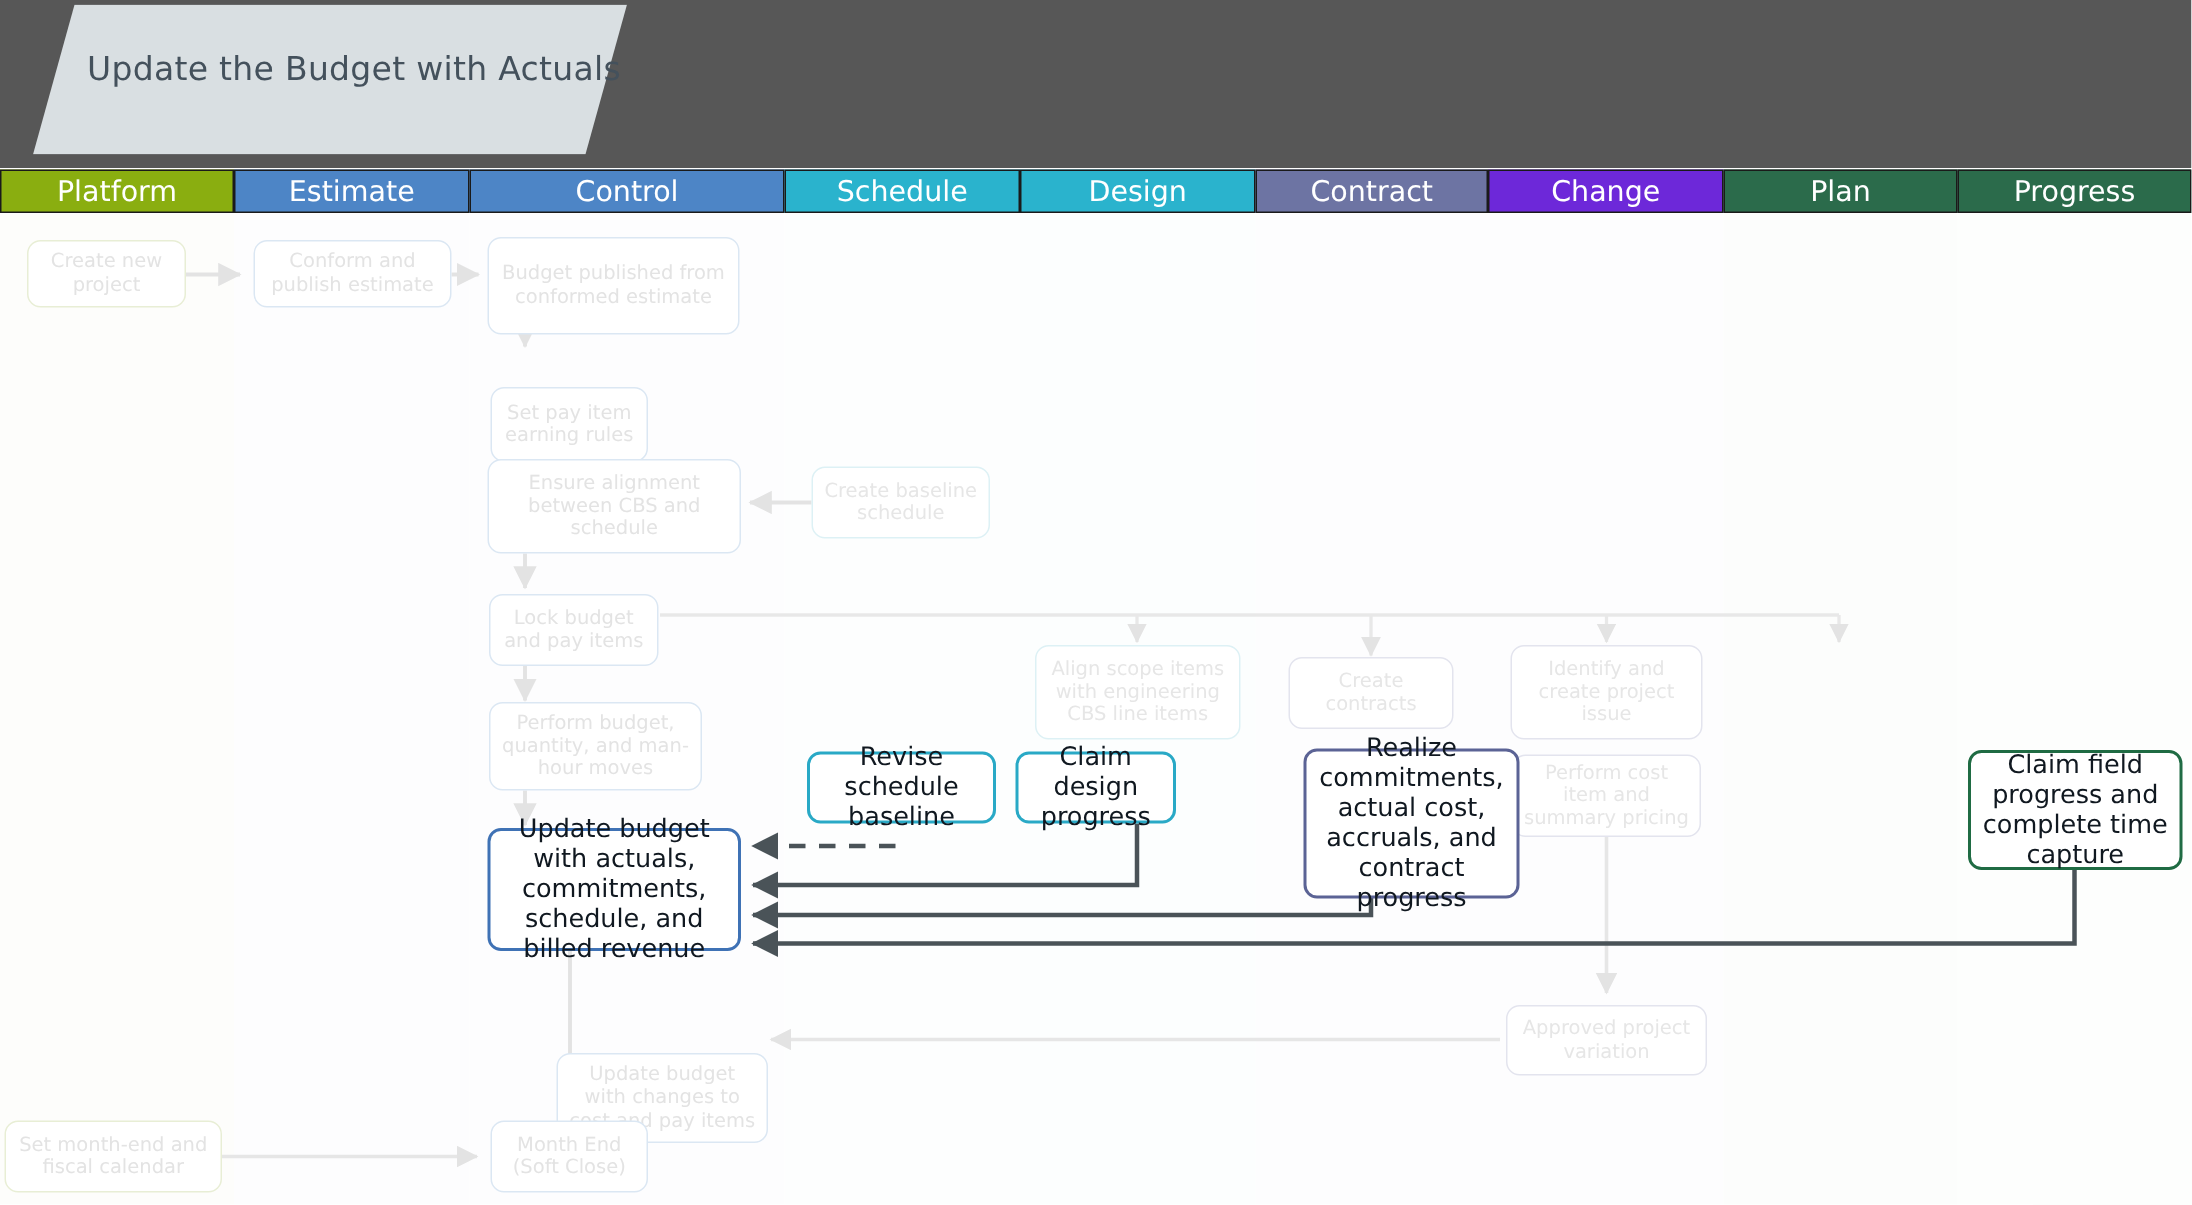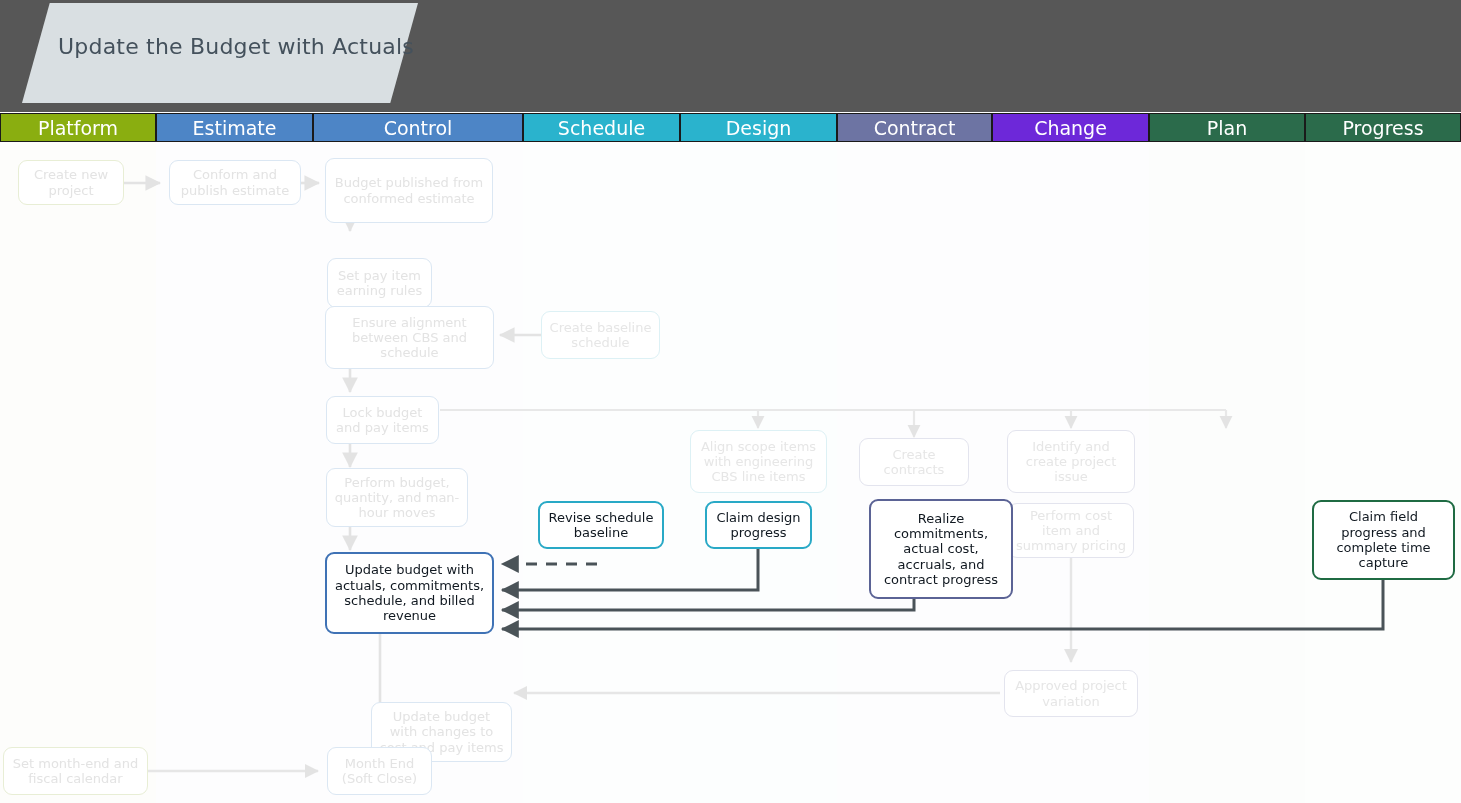--- a/index.html
+++ b/index.html
@@ -66,21 +66,21 @@
   .g-green  { border:1.6px solid #e0efe5; color:#e6e6e6; }
 
   
   .active{ color:#101820; font-size:13.5px; background:#fff; }
   .a-blue  { border:2.4px solid #3f72b5; }
   .a-teal  { border:2.4px solid #29a9c6; }
   .a-purple{ border:2.4px solid #5b6395;margin-left:27px; }
   .a-green { border:2.4px solid #1f6b43; }
 
   .fs13{font-size:13px;}
-  .fs135{font-size:13px;}
+  .fs135{font-size:17px;}
 
   
   svg.conn{position:absolute;left:0;top:0;width:1461px;height:803px;pointer-events:none;}
 </style>
 </head>
 <body>
 
 <div id="stage">
 
   <div class="lane-col" style="left:0px;width:156px;background:#fdfdfb;"></div>
@@ -208,21 +208,21 @@
   </div>
 
   <div class="node ghost g-blue fs13" style="left:327px;top:747px;width:105px;height:48px;">
     <span class="lbl">Month End (Soft Close)</span>
   </div>
 
   <div class="node active a-teal fs135" style="left:538px;top:501px;width:126px;height:48px;">
     <span class="lbl">Revise schedule baseline</span>
   </div>
 
-  <div class="node active a-teal fs135" style="left:705px;top:501px;width:107px;height:48px;">
+  <div class="node active a-teal fs135" style="left:677px;top:501px;width:107px;height:48px;">
     <span class="lbl">Claim design progress</span>
   </div>
 
   <div class="node active a-purple fs135" style="left:842px;top:499px;width:144px;height:100px;">
     <span class="lbl">Realize commitments, actual cost, accruals, and contract progress</span>
   </div>
 
   <div class="node active a-green fs135" style="left:1312px;top:500px;width:143px;height:80px;">
     <span class="lbl">Claim field progress and complete time capture</span>
   </div>

